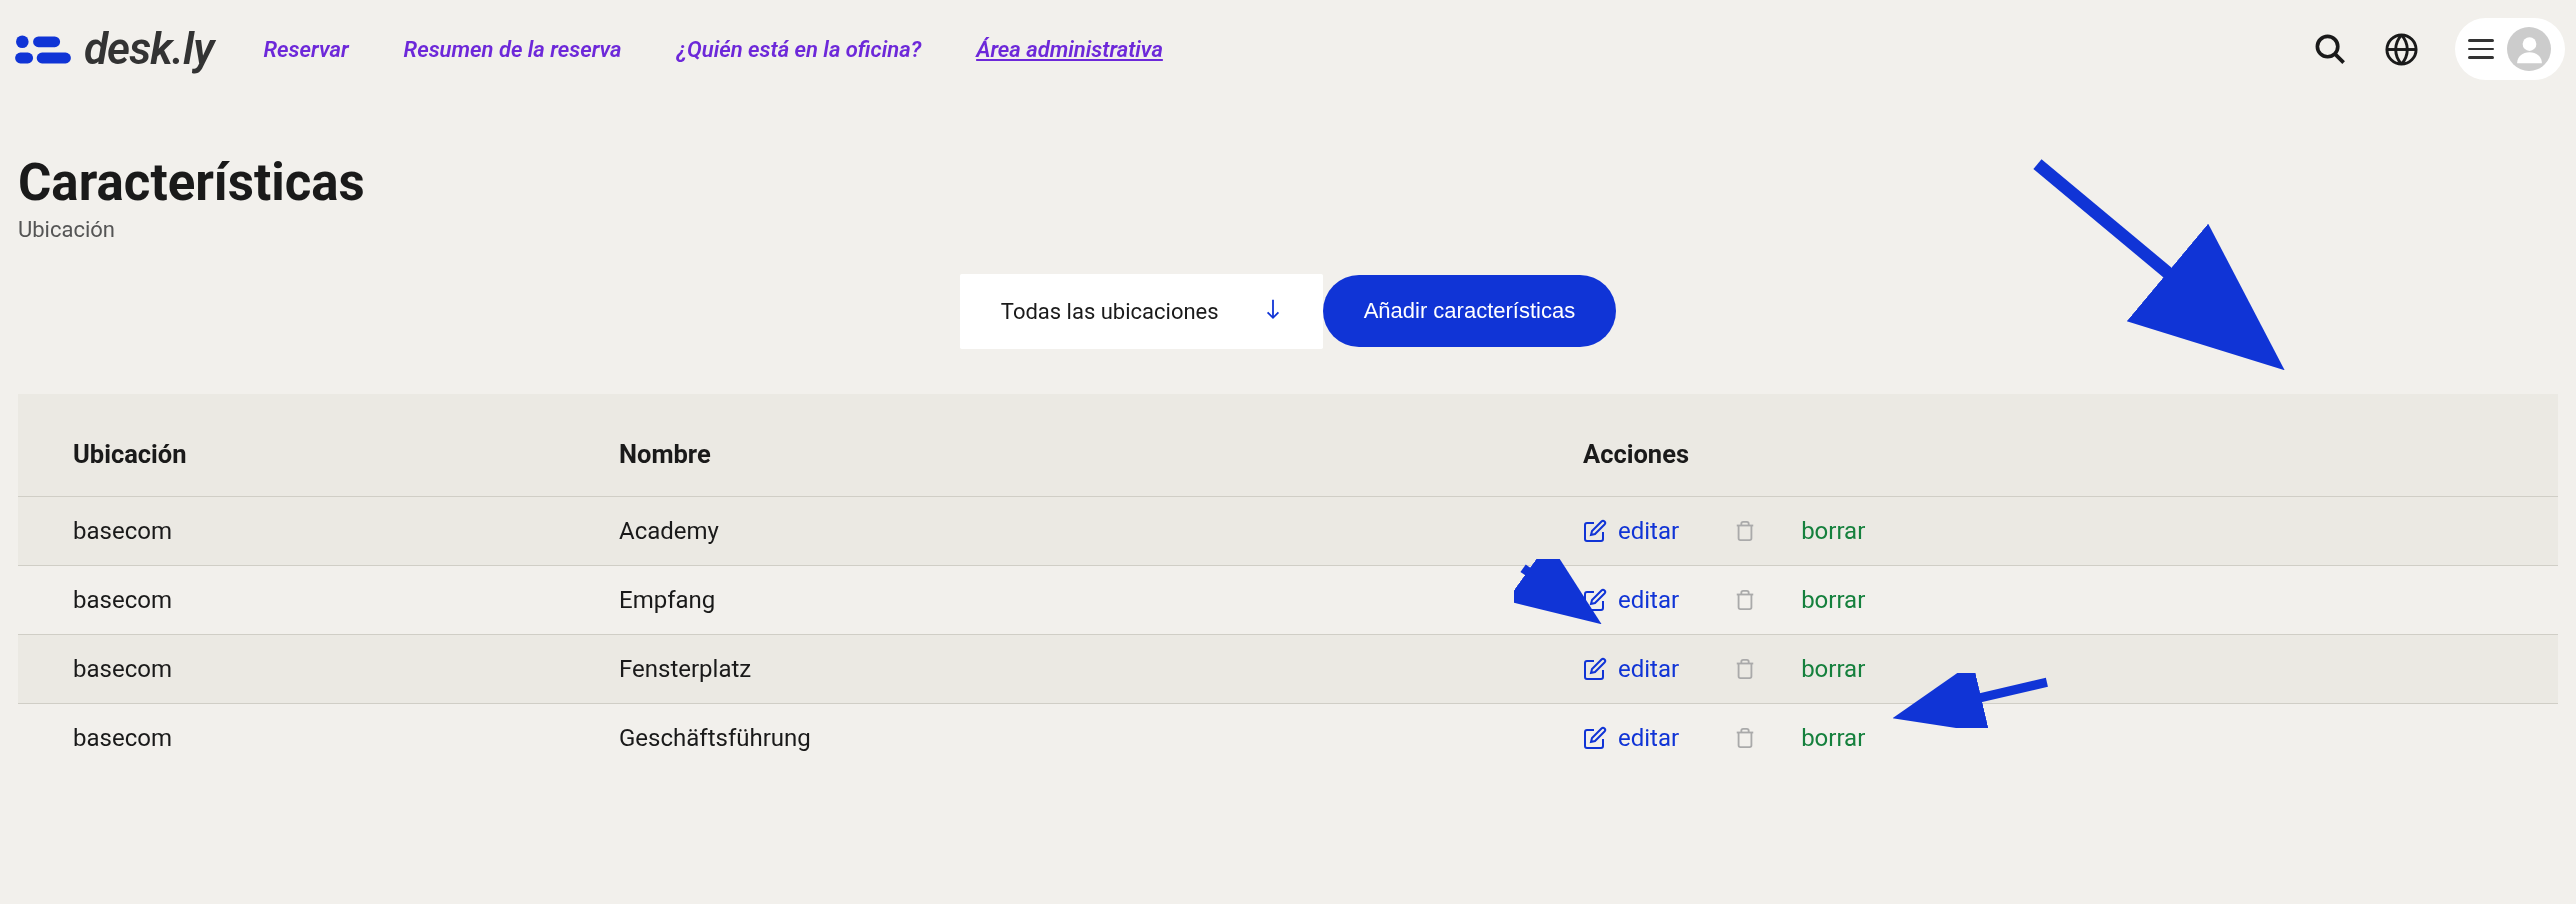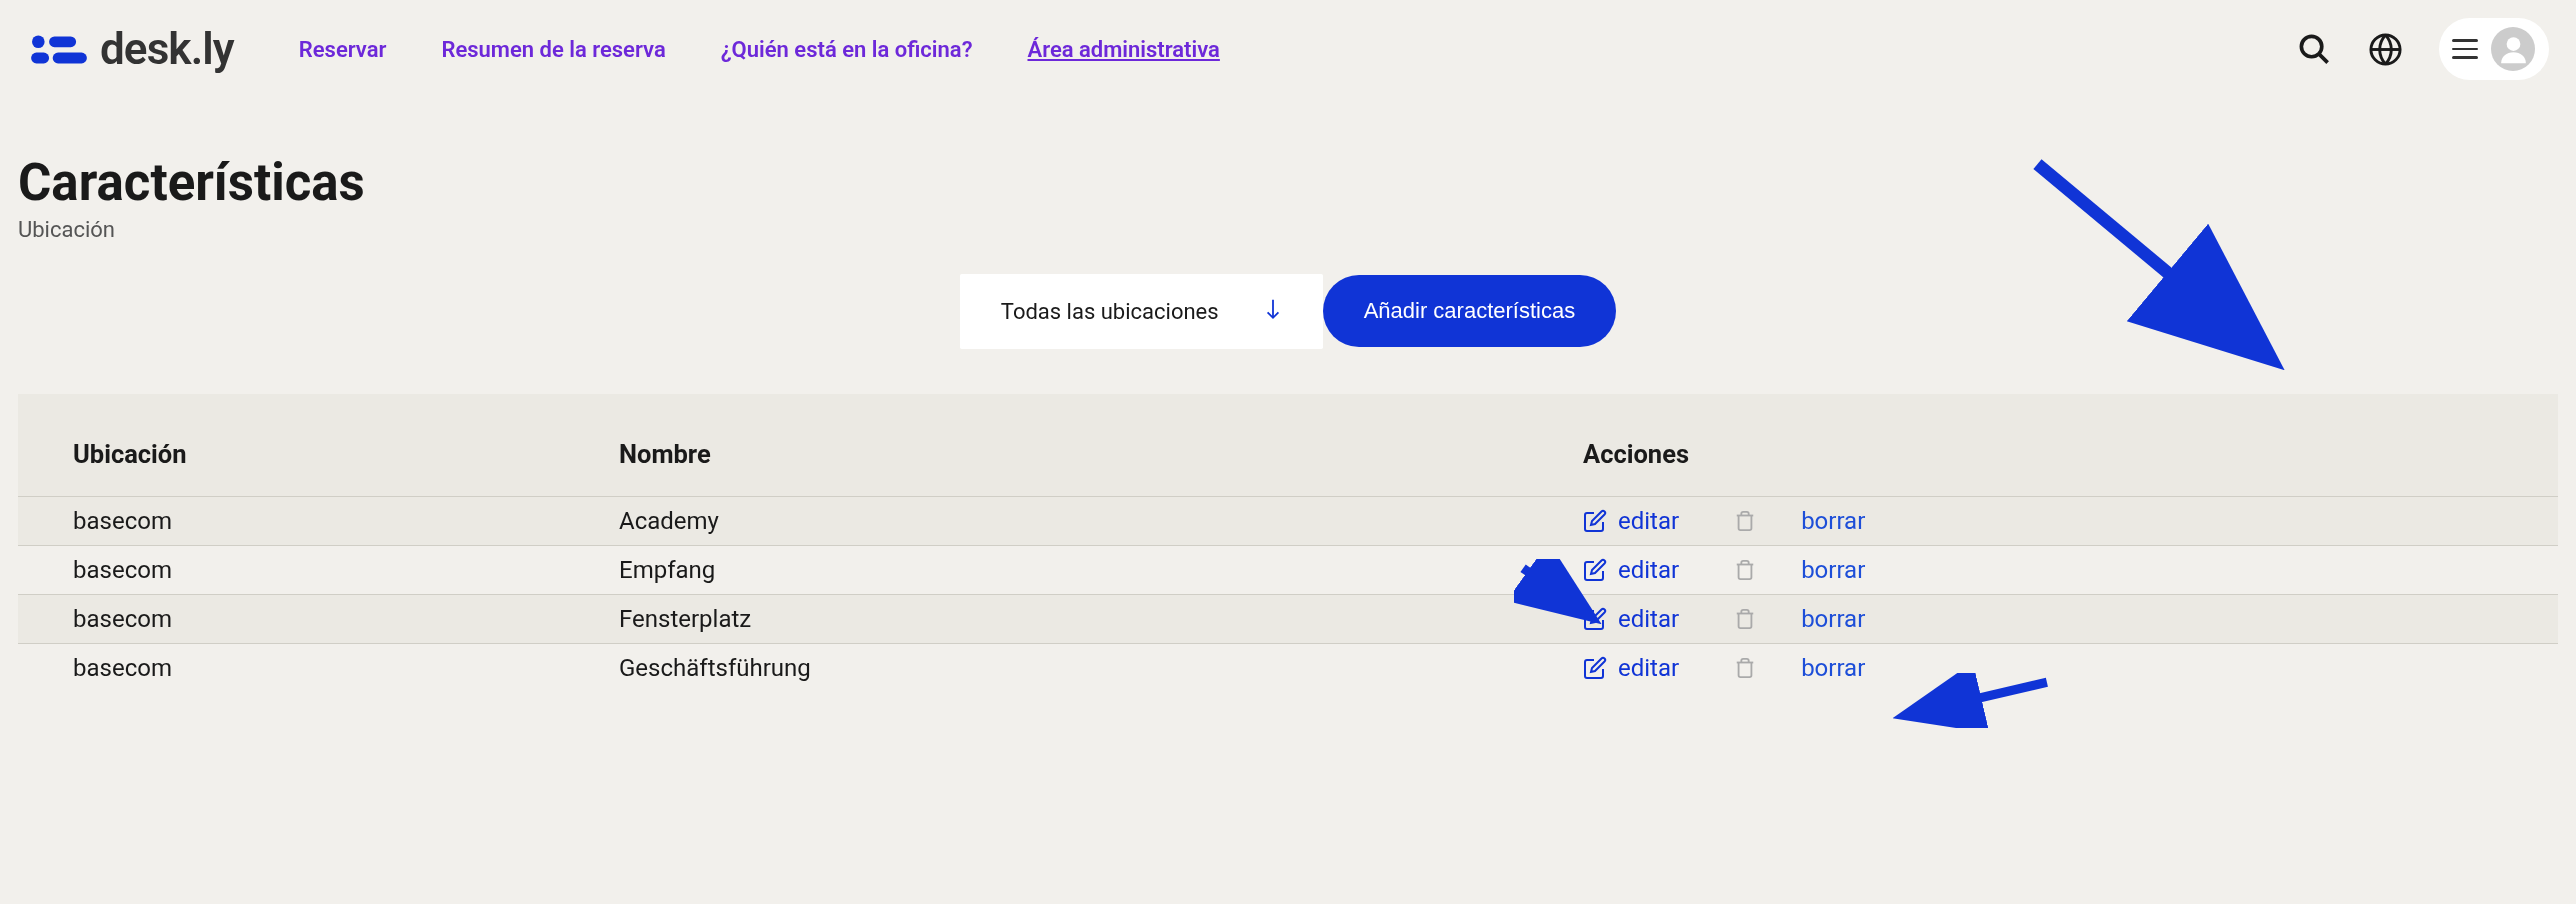--- a/index.html
+++ b/index.html
@@ -14,22 +14,23 @@
       color: #1a1a1a;
       width: 2576px;
       min-height: 904px;
       transform-origin: top left;
     }
     
     
     .header {
       display: flex;
       align-items: center;
-      padding: 18px 27px;
-      gap: 65px;
+      padding: 18px 11px;
+      gap: 50px;
+      font-style: italic;
     }
     
     .logo {
       display: flex;
       align-items: center;
       gap: 9px;
     }
     
     .logo-icon {
       display: flex;
@@ -181,21 +182,21 @@
     
     .table-header-cell {
       font-size: 25.5px;
       font-weight: 700;
       color: #1a1a1a;
     }
     
     .table-row {
       display: grid;
       grid-template-columns: 546px 964px 1fr;
-      padding: 10px 55px;
+      padding: 20px 55px;
       border-top: 0.9px solid #d0cec6;
       align-items: center;
     }
     
     .table-row:nth-child(odd) {
       background: #f2f0ec;
     }
     
     .table-cell {
       font-size: 24px;
@@ -215,21 +216,21 @@
       gap: 11px;
       cursor: pointer;
       font-size: 24px;
     }
     
     .action-edit {
       color: #1034d6;
     }
     
     .action-delete {
-      color: #1d4ed8;
+      color: #15803d;
       gap: 45px;
     }
     
     
     .annotation-arrow {
       position: absolute;
       pointer-events: none;
       z-index: 100;
     }
   </style>

